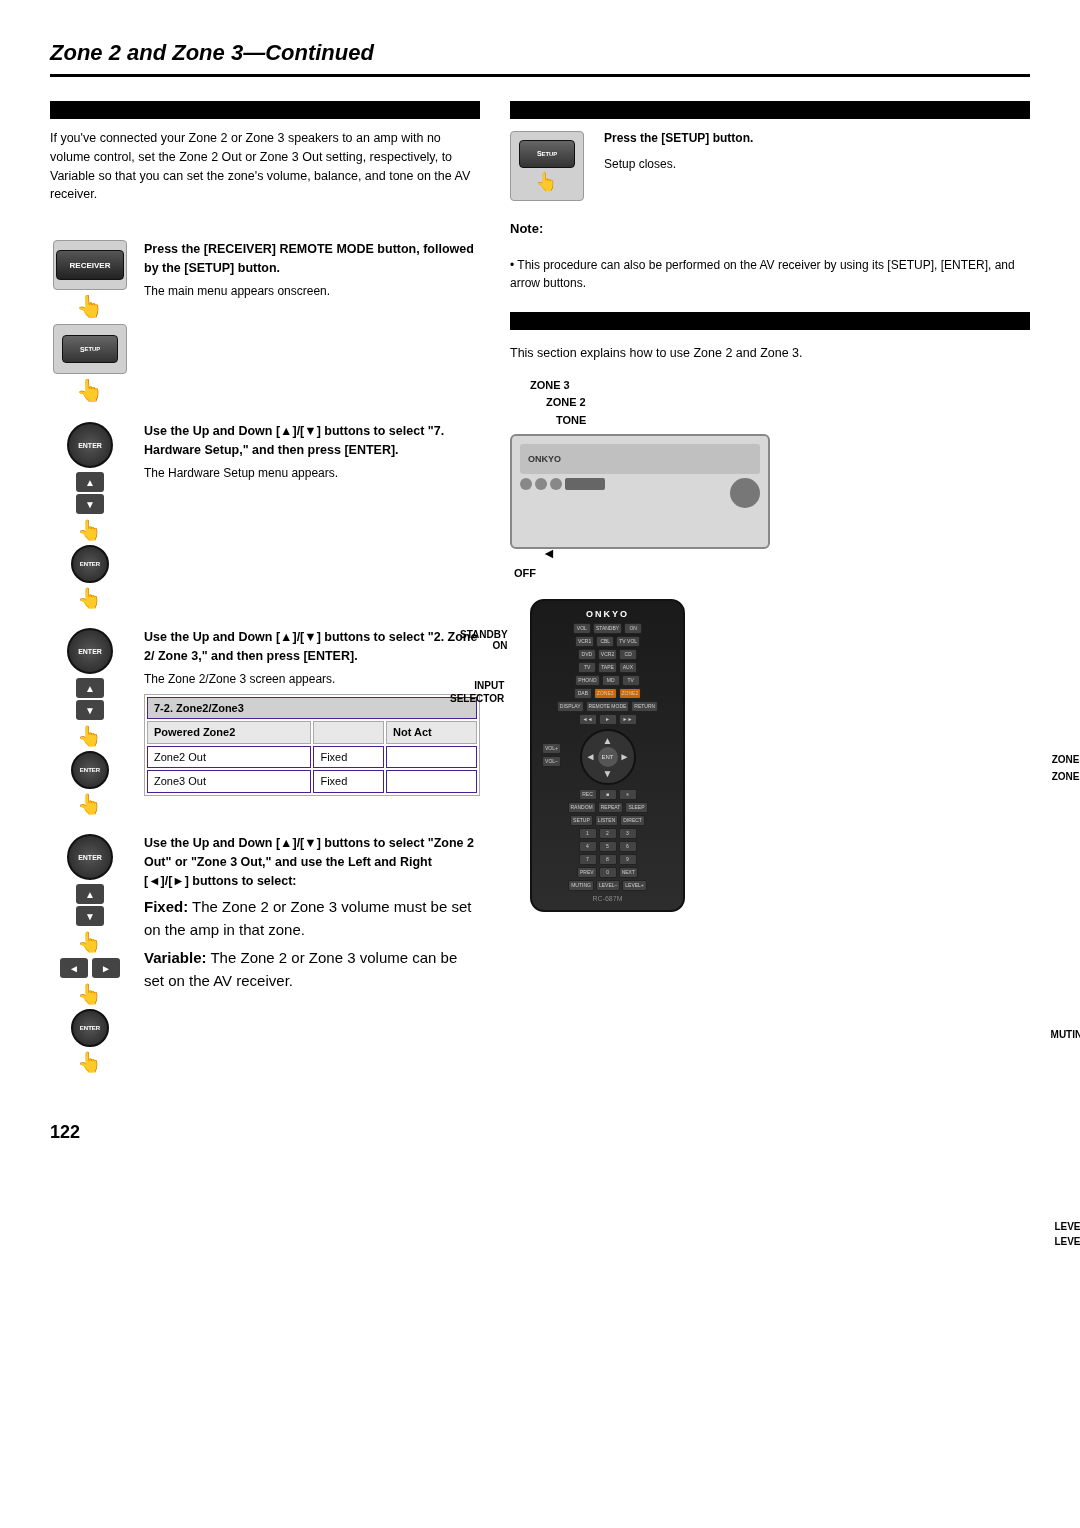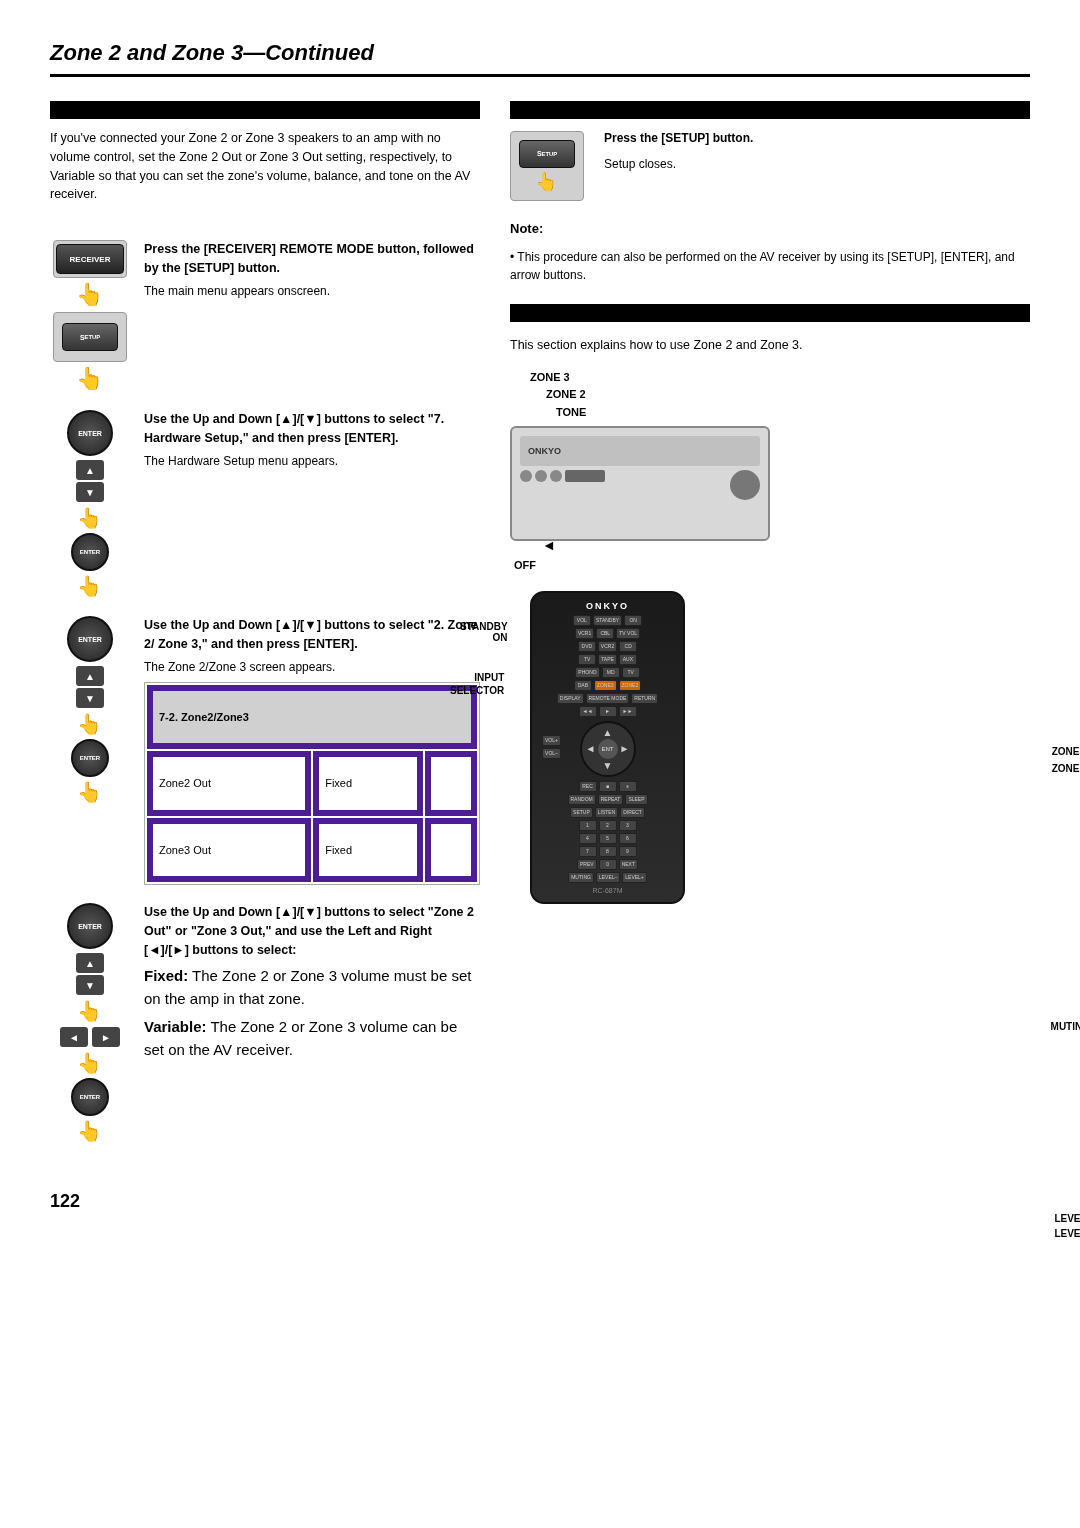--- a/index.html
+++ b/index.html
@@ -149,22 +149,22 @@
       margin-top: 4px;
     }
     .setup-table th {
       background: #e8e8e8;
       border: 1px solid #aaa;
       padding: 2px 6px;
       font-weight: bold;
       text-align: left;
     }
     .setup-table td {
-      border: 6px solid #4c1d95;
-      padding: 18px 6px;
+      border: 1px solid #4c1d95;
+      padding: 2px 6px;
     }
     .table-title {
       background: #d0d0d0;
       font-size: 11px;
       font-weight: bold;
       padding: 2px 6px;
       border: 1px solid #aaa;
     }
     
     .right-section-bar {
@@ -177,21 +177,21 @@
       gap: 14px;
       margin-bottom: 20px;
       align-items: flex-start;
     }
     .note-block {
       margin-bottom: 20px;
     }
     .note-block .note-title {
       font-weight: bold;
       font-size: 13px;
-      margin-bottom: 12px;
+      margin-bottom: 20px;
     }
     .note-block .note-text {
       font-size: 12px;
       line-height: 1.5;
     }
     .right-section-bar2 {
       background: #000;
       height: 18px;
       margin-bottom: 14px;
     }
@@ -283,21 +283,21 @@
 <div class="main-layout">
 
   <div class="left-col">
 
     <div class="section-bar"></div>
 
     <p class="intro-text">If you've connected your Zone 2 or Zone 3 speakers to an amp with no volume control, set the Zone 2 Out or Zone 3 Out setting, respectively, to Variable so that you can set the zone's volume, balance, and tone on the AV receiver.</p>
 
     <div class="step-block">
       <div class="step-images">
-        <div class="img-box" style="height:38px;">
+        <div class="img-box" style="height:50px;">
           <div class="receiver-btn">RECEIVER</div>
         </div>
         <div style="font-size:22px; color:#555;">👆</div>
         <div class="img-box" style="height:50px;">
           <div class="setup-btn">S<sub>ETUP</sub></div>
         </div>
         <div style="font-size:22px; color:#555;">👆</div>
       </div>
       <div class="step-text">
         <div class="bold-instruction">Press the [RECEIVER] REMOTE MODE button, followed by the [SETUP] button.</div>
@@ -338,20 +338,25 @@
         </div>
       </div>
       <div class="step-text">
         <div class="bold-instruction">Use the Up and Down [▲]/[▼] buttons to select "2. Zone 2/ Zone 3," and then press [ENTER].</div>
         <div class="sub-text">The Zone 2/Zone 3 screen appears.</div>
 
         <table class="setup-table" style="margin-top:6px;">
           <tbody>
               <tr>
             <td class="table-title" colspan="3">7-2. Zone2/Zone3</td>
+          </tr>
+          <tr>
+            <th>Powered Zone2</th>
+            <th></th>
+            <th>Not Act</th>
           </tr>
           <tr>
             <td>Zone2 Out</td>
             <td>Fixed</td>
             <td></td>
           </tr>
           <tr>
             <td>Zone3 Out</td>
             <td>Fixed</td>
             <td></td>

